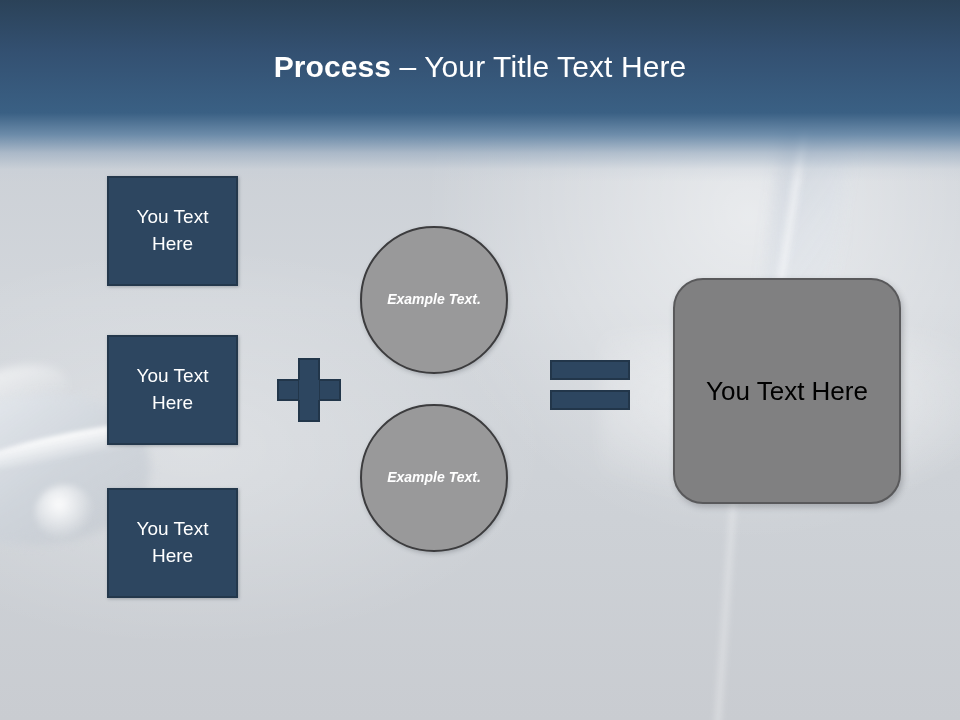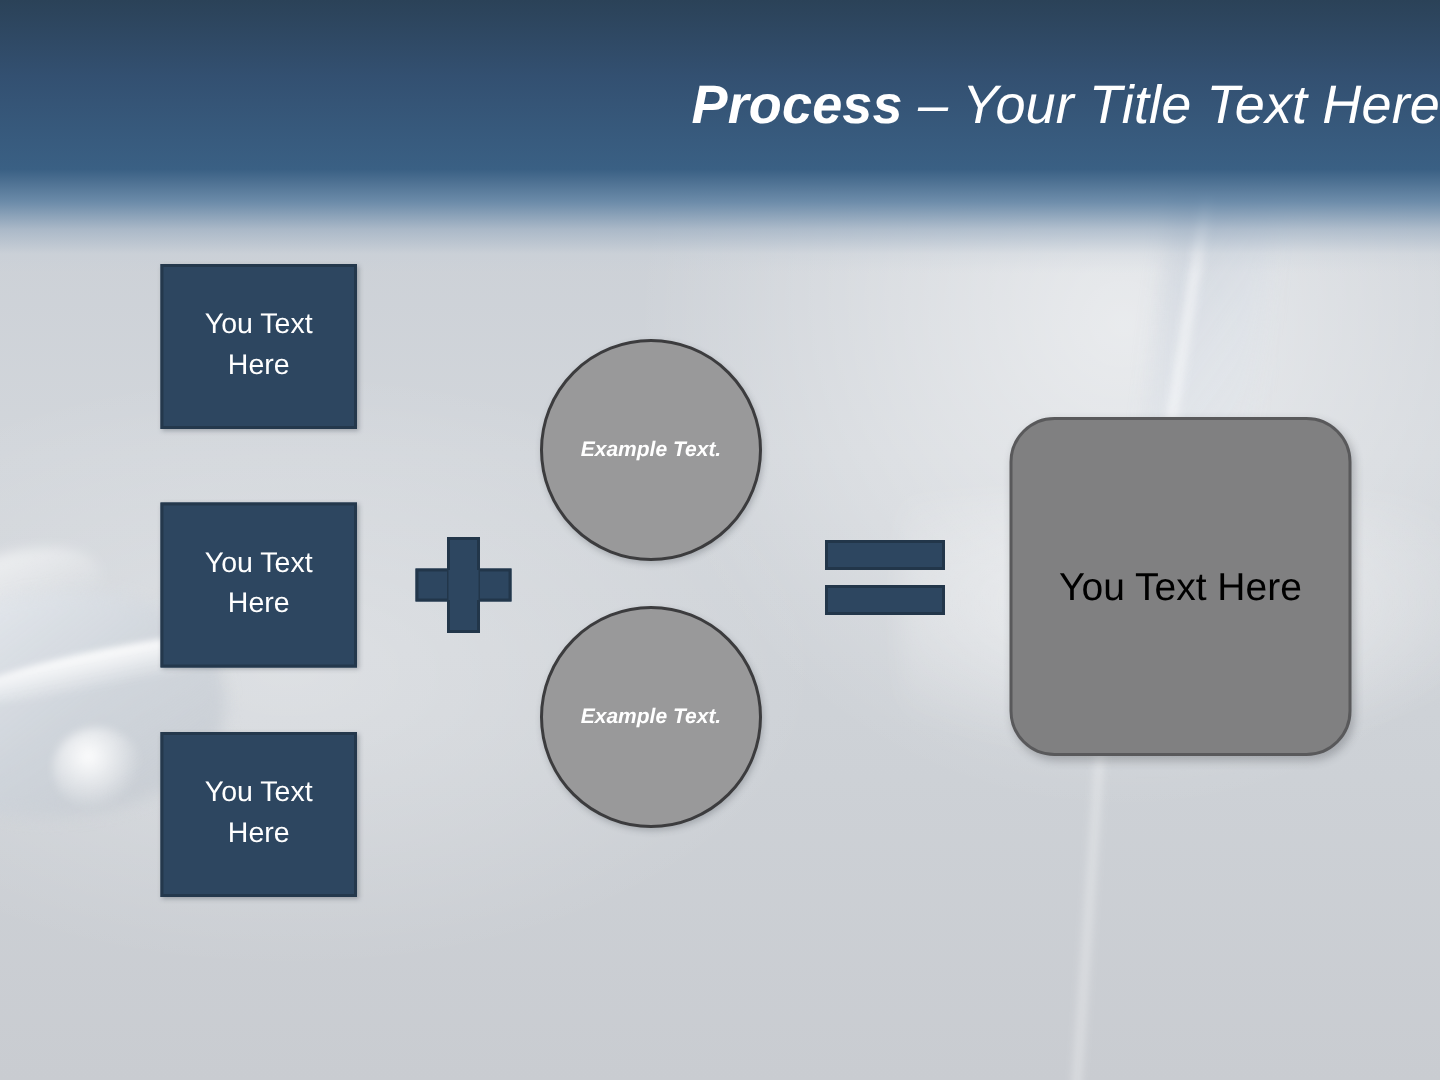--- a/index.html
+++ b/index.html
@@ -136,27 +136,26 @@
       rgba(150,170,191,0.62) 84%,
       rgba(196,205,215,0.28) 93%,
       rgba(206,210,215,0) 100%);
   }
 
   .slide-title {
     position: absolute;
     left: 0;
     top: 50px;
     width: 960px;
-    text-align: right;
+    text-align: center;
     color: #ffffff;
-    font-size: 36px;
+    font-size: 30px;
     line-height: 1.1;
     letter-spacing: 0.1px;
     white-space: nowrap;
-    font-style: italic;
   }
   .slide-title .t-bold { font-weight: bold; }
   .slide-title .t-rest { font-weight: normal; }
 
   
   .navy-box {
     position: absolute;
     width: 131px;
     box-sizing: border-box;
     background: #2d4660;

